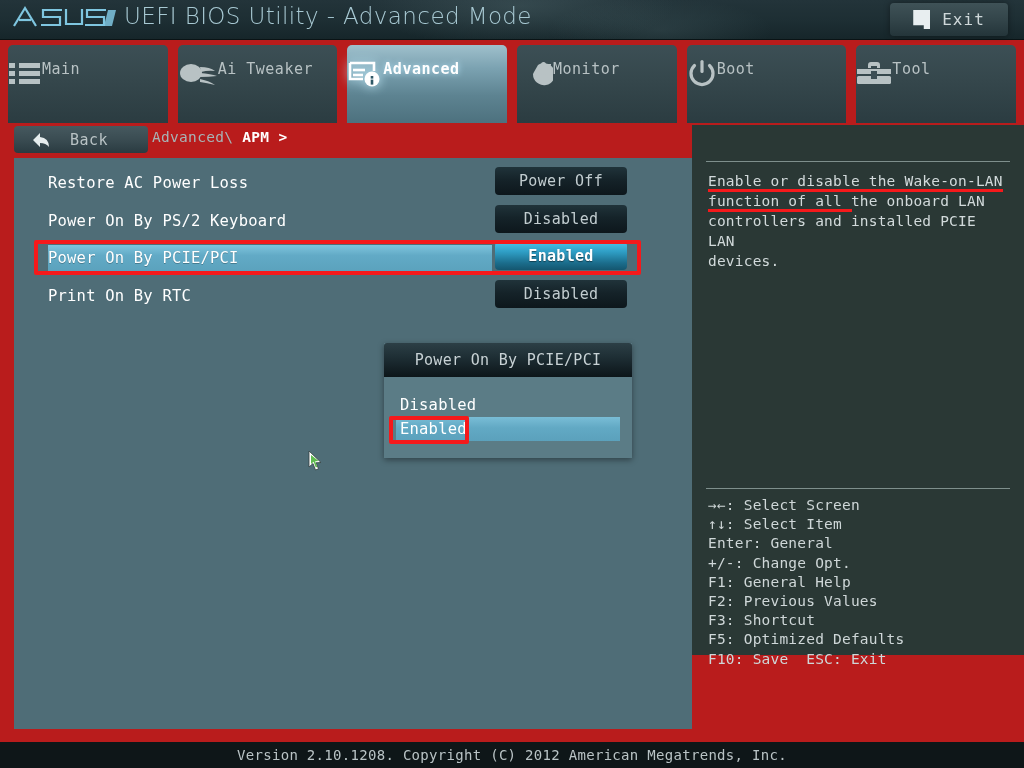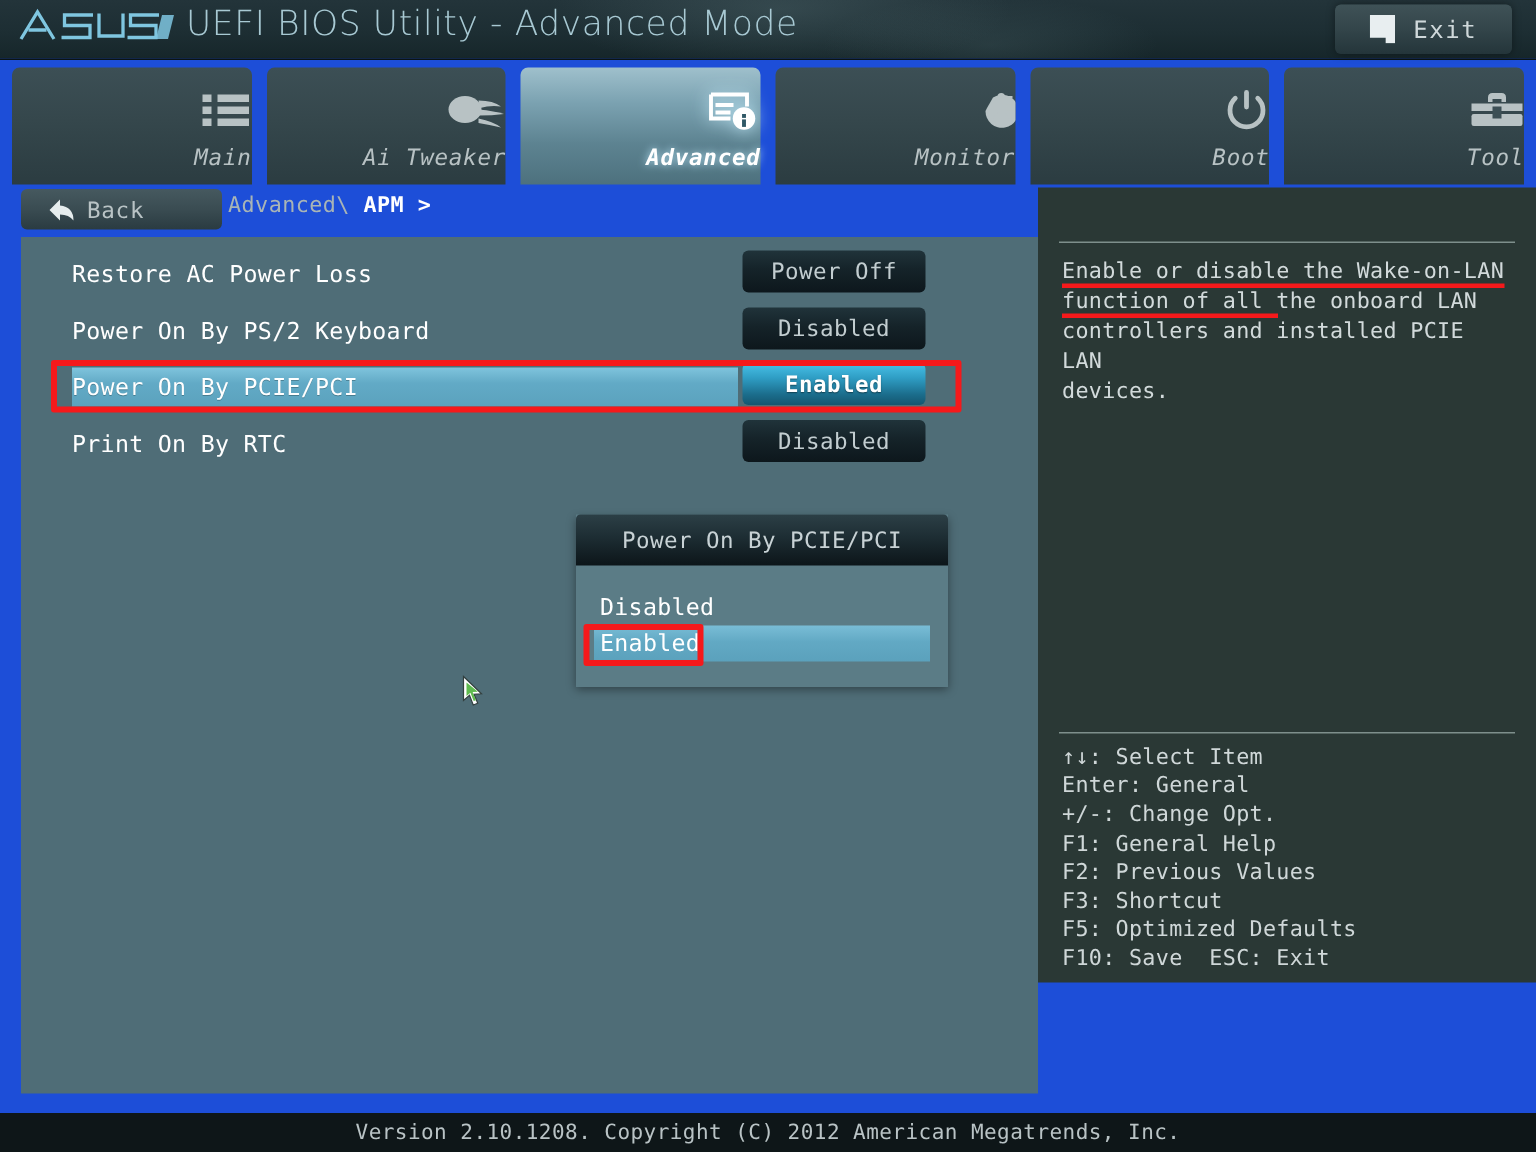--- a/index.html
+++ b/index.html
@@ -9,21 +9,21 @@
     height: 768px;
     overflow: hidden;
     background: #0d1416;
     font-family: "DejaVu Sans Mono", monospace;
   }
 
   #screen {
     position: relative;
     width: 1024px;
     height: 768px;
-    background: #1d4ed8;
+    background: #b91c1c;
     overflow: hidden;
   }
 
   
   #header {
     position: absolute;
     left: 0; top: 0;
     width: 1024px; height: 40px;
     background:
       radial-gradient(ellipse 220px 60px at 520px 6px, rgba(120,150,155,0.22), rgba(120,150,155,0) 70%),
@@ -77,25 +77,24 @@
     display: flex;
     gap: 10px;
     padding: 4px 8px 0 8px;
   }
   .tab {
     flex: 1;
     position: relative;
     border-radius: 5px 5px 0 0;
     background: linear-gradient(180deg, #3c4f55 0%, #35474c 45%, #2b3c41 100%);
     display: flex;
-    flex-direction: column;
-    align-items: flex-end;
+    flex-direction: row;
+    align-items: flex-start;
     justify-content: flex-start;
     padding-top: 11px;
-    font-style: italic;
   }
   .tab.active {
     background: linear-gradient(180deg, #9fc0cc 0%, #7ba2b1 30%, #5d8391 65%, #4d717e 100%);
   }
   .tab .tab-icon {
     height: 36px;
     display: flex; align-items: center; justify-content: center;
   }
   .tab .tab-label {
     margin-top: 4px;
@@ -117,21 +116,21 @@
     width: 1024px; height: 33px;
   }
   #back-button {
     position: absolute;
     left: 14px; top: 1px;
     width: 134px; height: 27px;
     border-radius: 4px;
     background: linear-gradient(180deg, #46595f 0%, #3a4c52 50%, #2a3b41 100%);
     display: flex; align-items: center;
     padding-left: 18px;
-    gap: 6px;
+    gap: 18px;
   }
   #back-button .back-label {
     font-size: 15px;
     color: #b9c3c5;
     letter-spacing: 0.5px;
   }
   .back-arrow { width: 20px; height: 16px; }
   #breadcrumb {
     position: absolute;
     left: 152px; top: 4px;
@@ -173,21 +172,21 @@
     width: 444px; height: 26px;
     background: linear-gradient(180deg, #7fc4dd 0%, #62aac6 40%, #5ba2bd 100%);
   }
   .setting-row.selected .setting-label {
     z-index: 2;
     text-shadow: 0 1px 0 rgba(0,0,0,0.25);
   }
   .value-button {
     position: absolute;
     left: 481px; top: -1px;
-    width: 122px; height: 28px;
+    width: 132px; height: 28px;
     border-radius: 4px;
     background: linear-gradient(180deg, #20333a 0%, #152329 45%, #0d171c 100%);
     display: flex; align-items: center; justify-content: center;
     font-size: 15px;
     color: #c2cdd0;
     letter-spacing: 0.3px;
   }
   .value-button.active {
     background: linear-gradient(180deg, #49c2e8 0%, #2f9ec5 35%, #1b6d8c 75%, #14566f 100%);
     color: #ffffff;
@@ -509,20 +508,21 @@
   <div id="right-panel">
     <div id="help-divider-top"></div>
     <div id="help-text">
       <span class="help-line underlined">Enable or disable the Wake-on-LAN</span>
       <span class="help-line underlined-partial">function of all the onboard LAN</span>
       <span class="help-line">controllers and installed PCIE LAN</span>
       <span class="help-line">devices.</span>
     </div>
     <div id="help-divider-bottom"></div>
     <div id="legend">
+      <span class="legend-line">→←: Select Screen</span>
       <span class="legend-line">↑↓: Select Item</span>
       <span class="legend-line">Enter: General</span>
       <span class="legend-line">+/-: Change Opt.</span>
       <span class="legend-line">F1: General Help</span>
       <span class="legend-line">F2: Previous Values</span>
       <span class="legend-line">F3: Shortcut</span>
       <span class="legend-line">F5: Optimized Defaults</span>
       <span class="legend-line">F10: Save  ESC: Exit</span>
     </div>
   </div>

